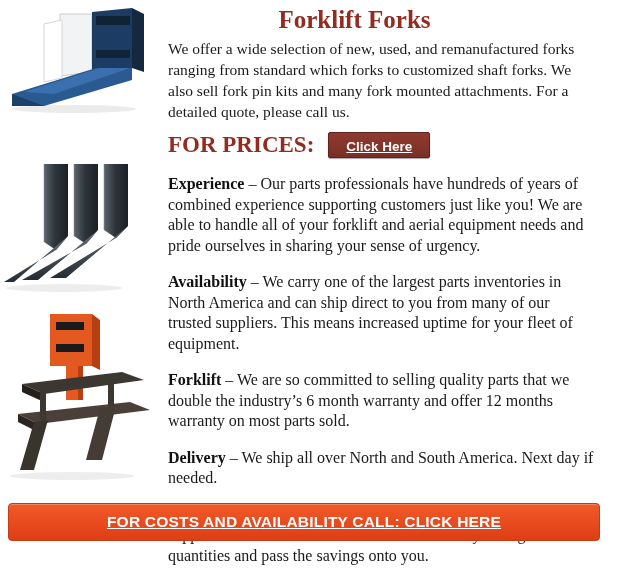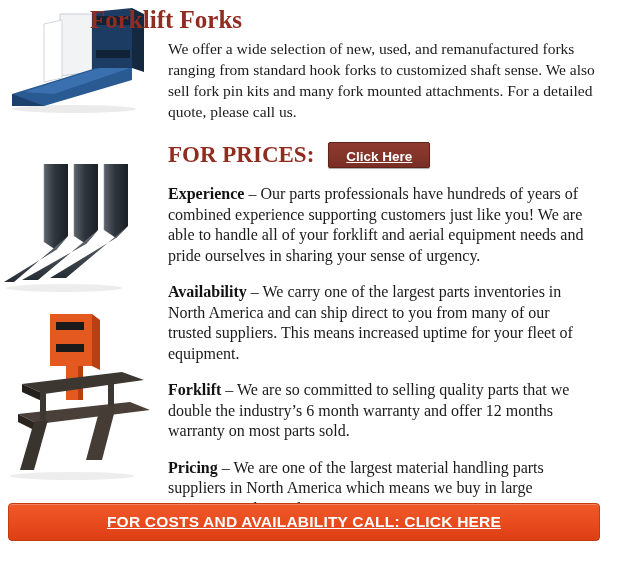--- a/index.html
+++ b/index.html
@@ -16,39 +16,39 @@
     overflow: hidden;
     background: #fff;
   }
   
   .content {
     position: absolute;
     left: 0; top: 0;
     width: 619px;
   }
   .title {
-    text-align: left;
+    text-align: center;
     font-family: "Liberation Serif", serif;
     font-size: 25px;
     font-weight: bold;
     color: #912c20;
     margin: 6px 0 4px 0;
     padding-left: 90px;
   }
   .intro {
     margin: 0 22px 0 168px;
     font-size: 15.5px;
     line-height: 21px;
     color: #1a1a1a;
     text-align: left;
   }
   .prices-row {
     display: flex;
     align-items: flex-start;
-    margin: 20px 0 6px 168px;
+    margin: 10px 0 6px 168px;
   }
   .prices-label {
     font-size: 23px;
     font-weight: bold;
     color: #912c20;
     letter-spacing: 0px;
     margin-right: 14px;
     font-family: "Liberation Serif", serif;
   }
   .click-here-btn {
@@ -204,41 +204,44 @@
         <ellipse cx="68" cy="166" rx="62" ry="4" fill="#000" opacity="0.07"></ellipse>
       </svg>
     </div>
 
   </div>
 
   <div class="content">
 
     <div class="title">Forklift Forks</div>
 
-    <p class="intro">We offer a wide selection of new, used, and remanufactured forks ranging from standard hook forks to customized shaft sense.  We also sell fork pin kits and many fork mounted attachments. For a detailed quote, please call us.</p>
+    <p class="intro">We offer a wide selection of new, used, and remanufactured forks ranging from standard which forks to customized shaft forks.  We also sell fork pin kits and many fork mounted attachments. For a detailed quote, please call us.</p>
 
     <div class="prices-row">
       <span class="prices-label">FOR PRICES:</span>
       <a class="click-here-btn" href="#">Click Here</a>
     </div>
 
     <div class="features">
 
       <p class="feature">
         <b>Experience</b><span> – Our parts professionals have hundreds of years of combined experience supporting customers just like you!  We are able to handle all of your forklift and aerial equipment needs and pride ourselves in sharing your sense of urgency.</span>
       </p>
 
       <p class="feature">
         <b>Availability</b><span> – We carry one of the largest parts inventories in North America and can ship direct to you from many of our trusted suppliers.  This means increased uptime for your fleet of equipment.</span>
       </p>
 
       <p class="feature">
         <b>Forklift</b><span> – We are so committed to selling quality parts that we double the industry’s 6 month warranty and offer 12 months warranty on most parts sold.</span>
       </p>
 
+      <p class="feature">
+        <b>Delivery</b><span> – We ship all over North and South America.  Next day if needed.</span>
+      </p>
 
       <p class="feature">
         <b>Pricing</b><span> – We are one of the largest material handling parts suppliers in North America which means we buy in large quantities and pass the savings onto you.</span>
       </p>
 
     </div>
   </div>
 
   <a class="cta-bar" href="#">FOR COSTS AND AVAILABILITY CALL: CLICK HERE</a>
 

